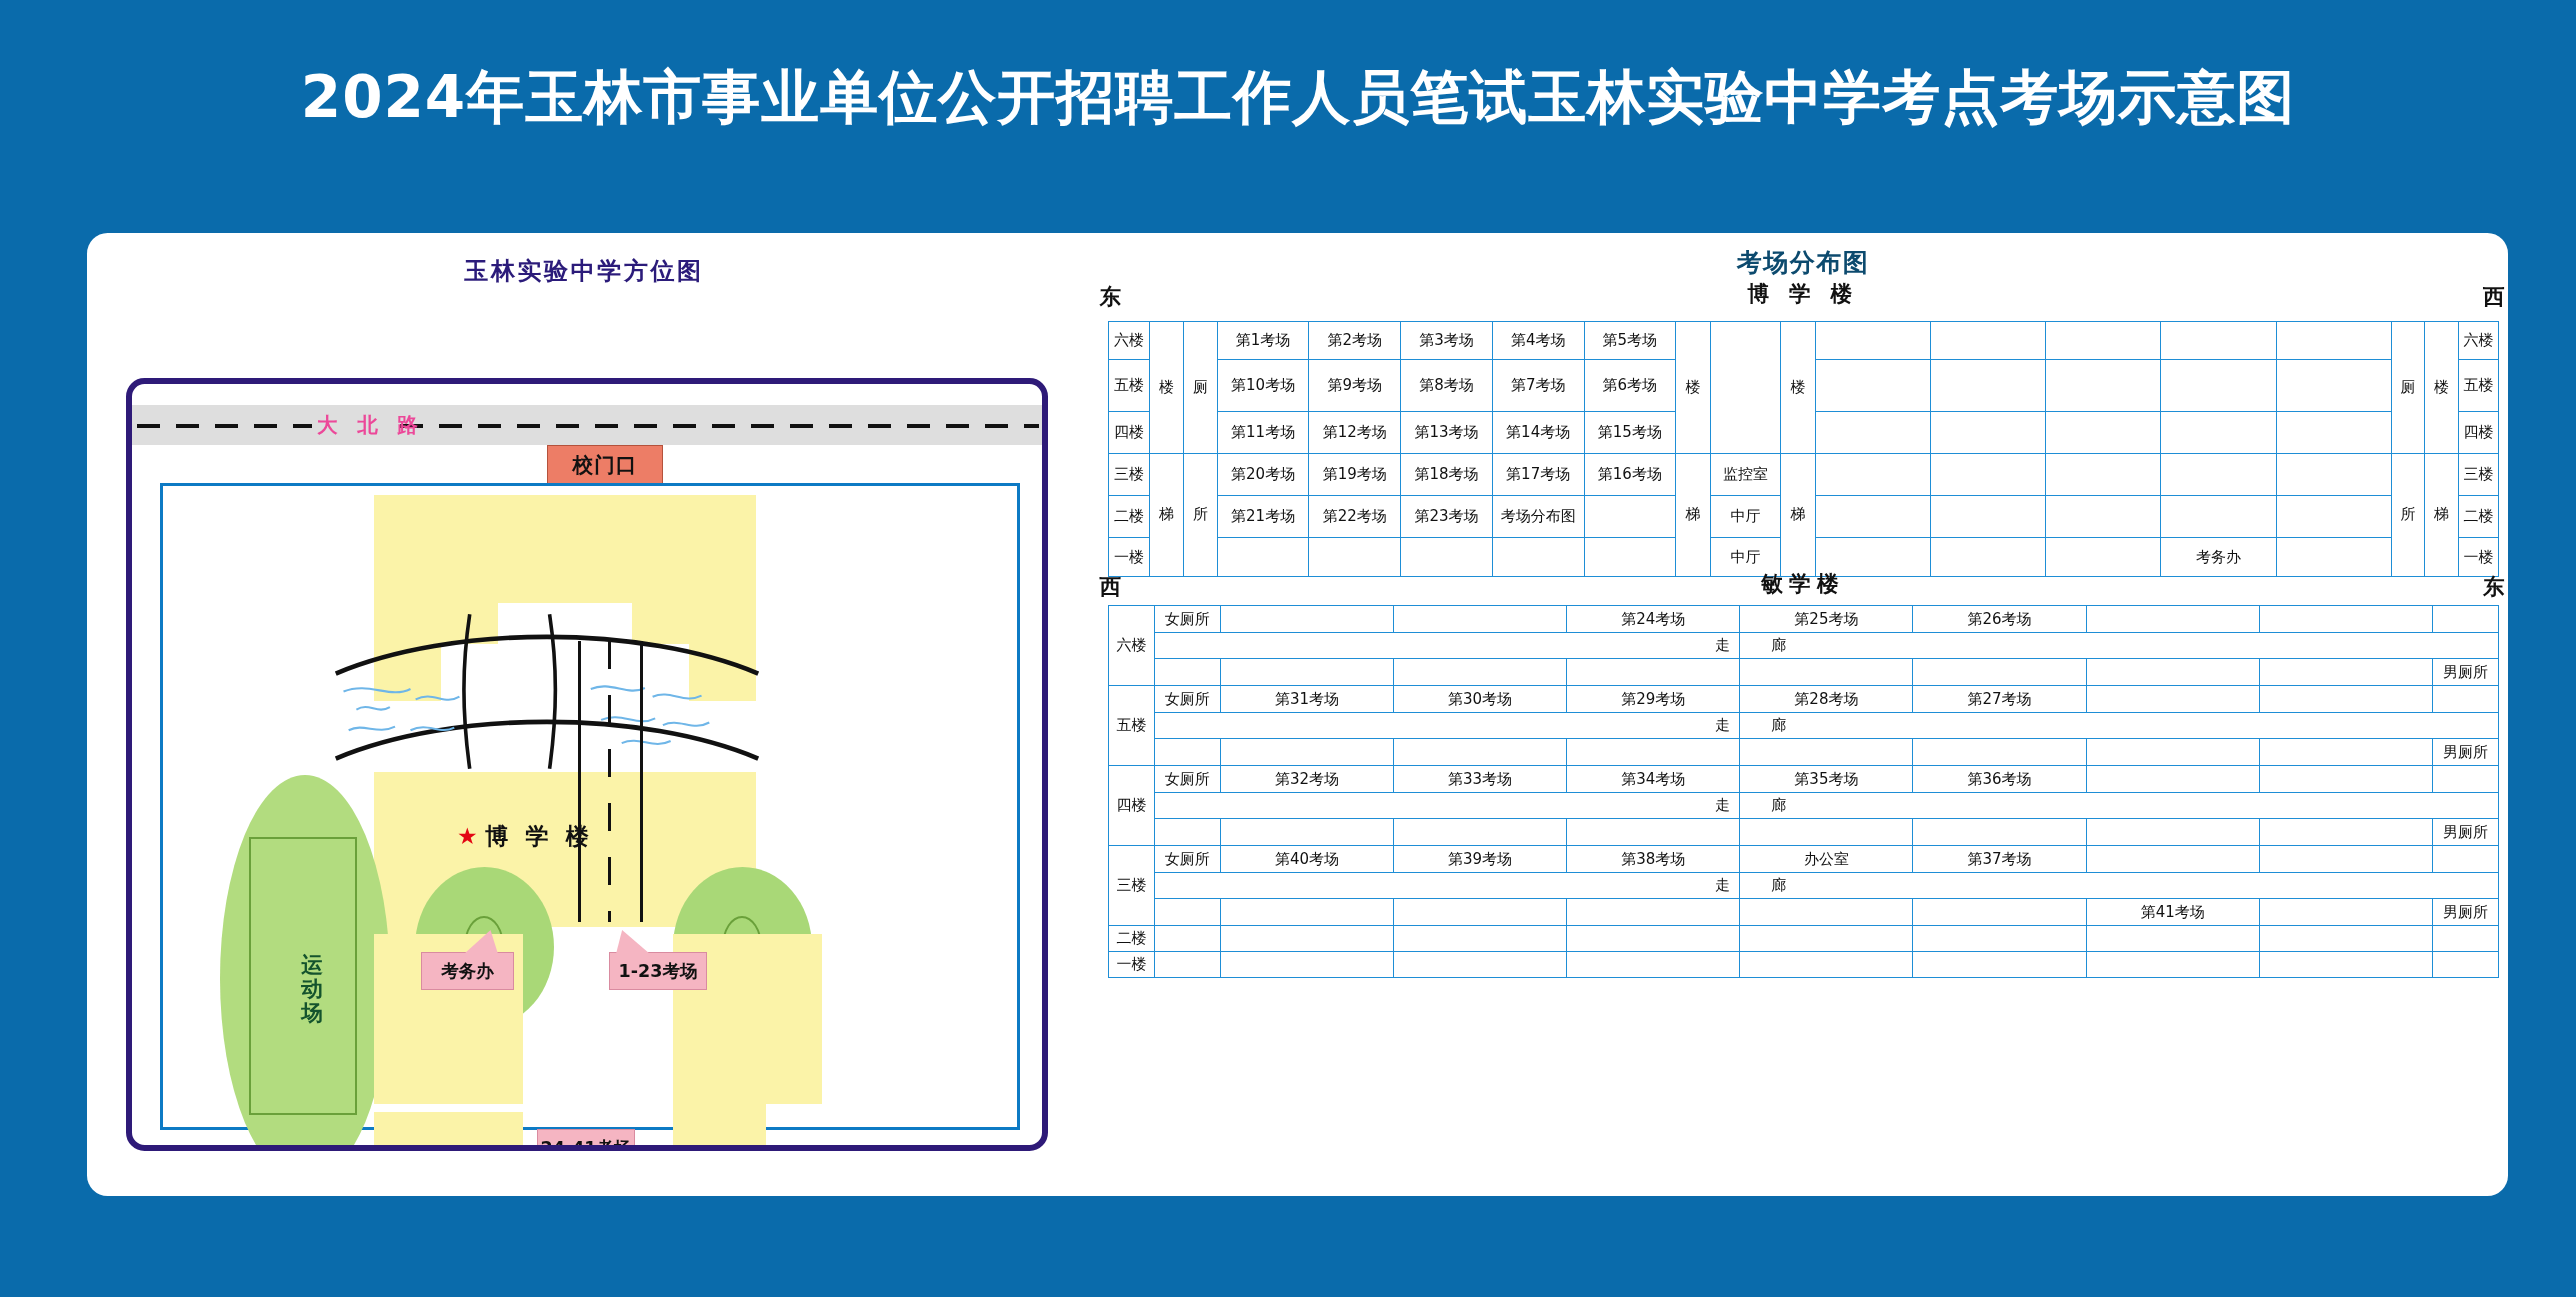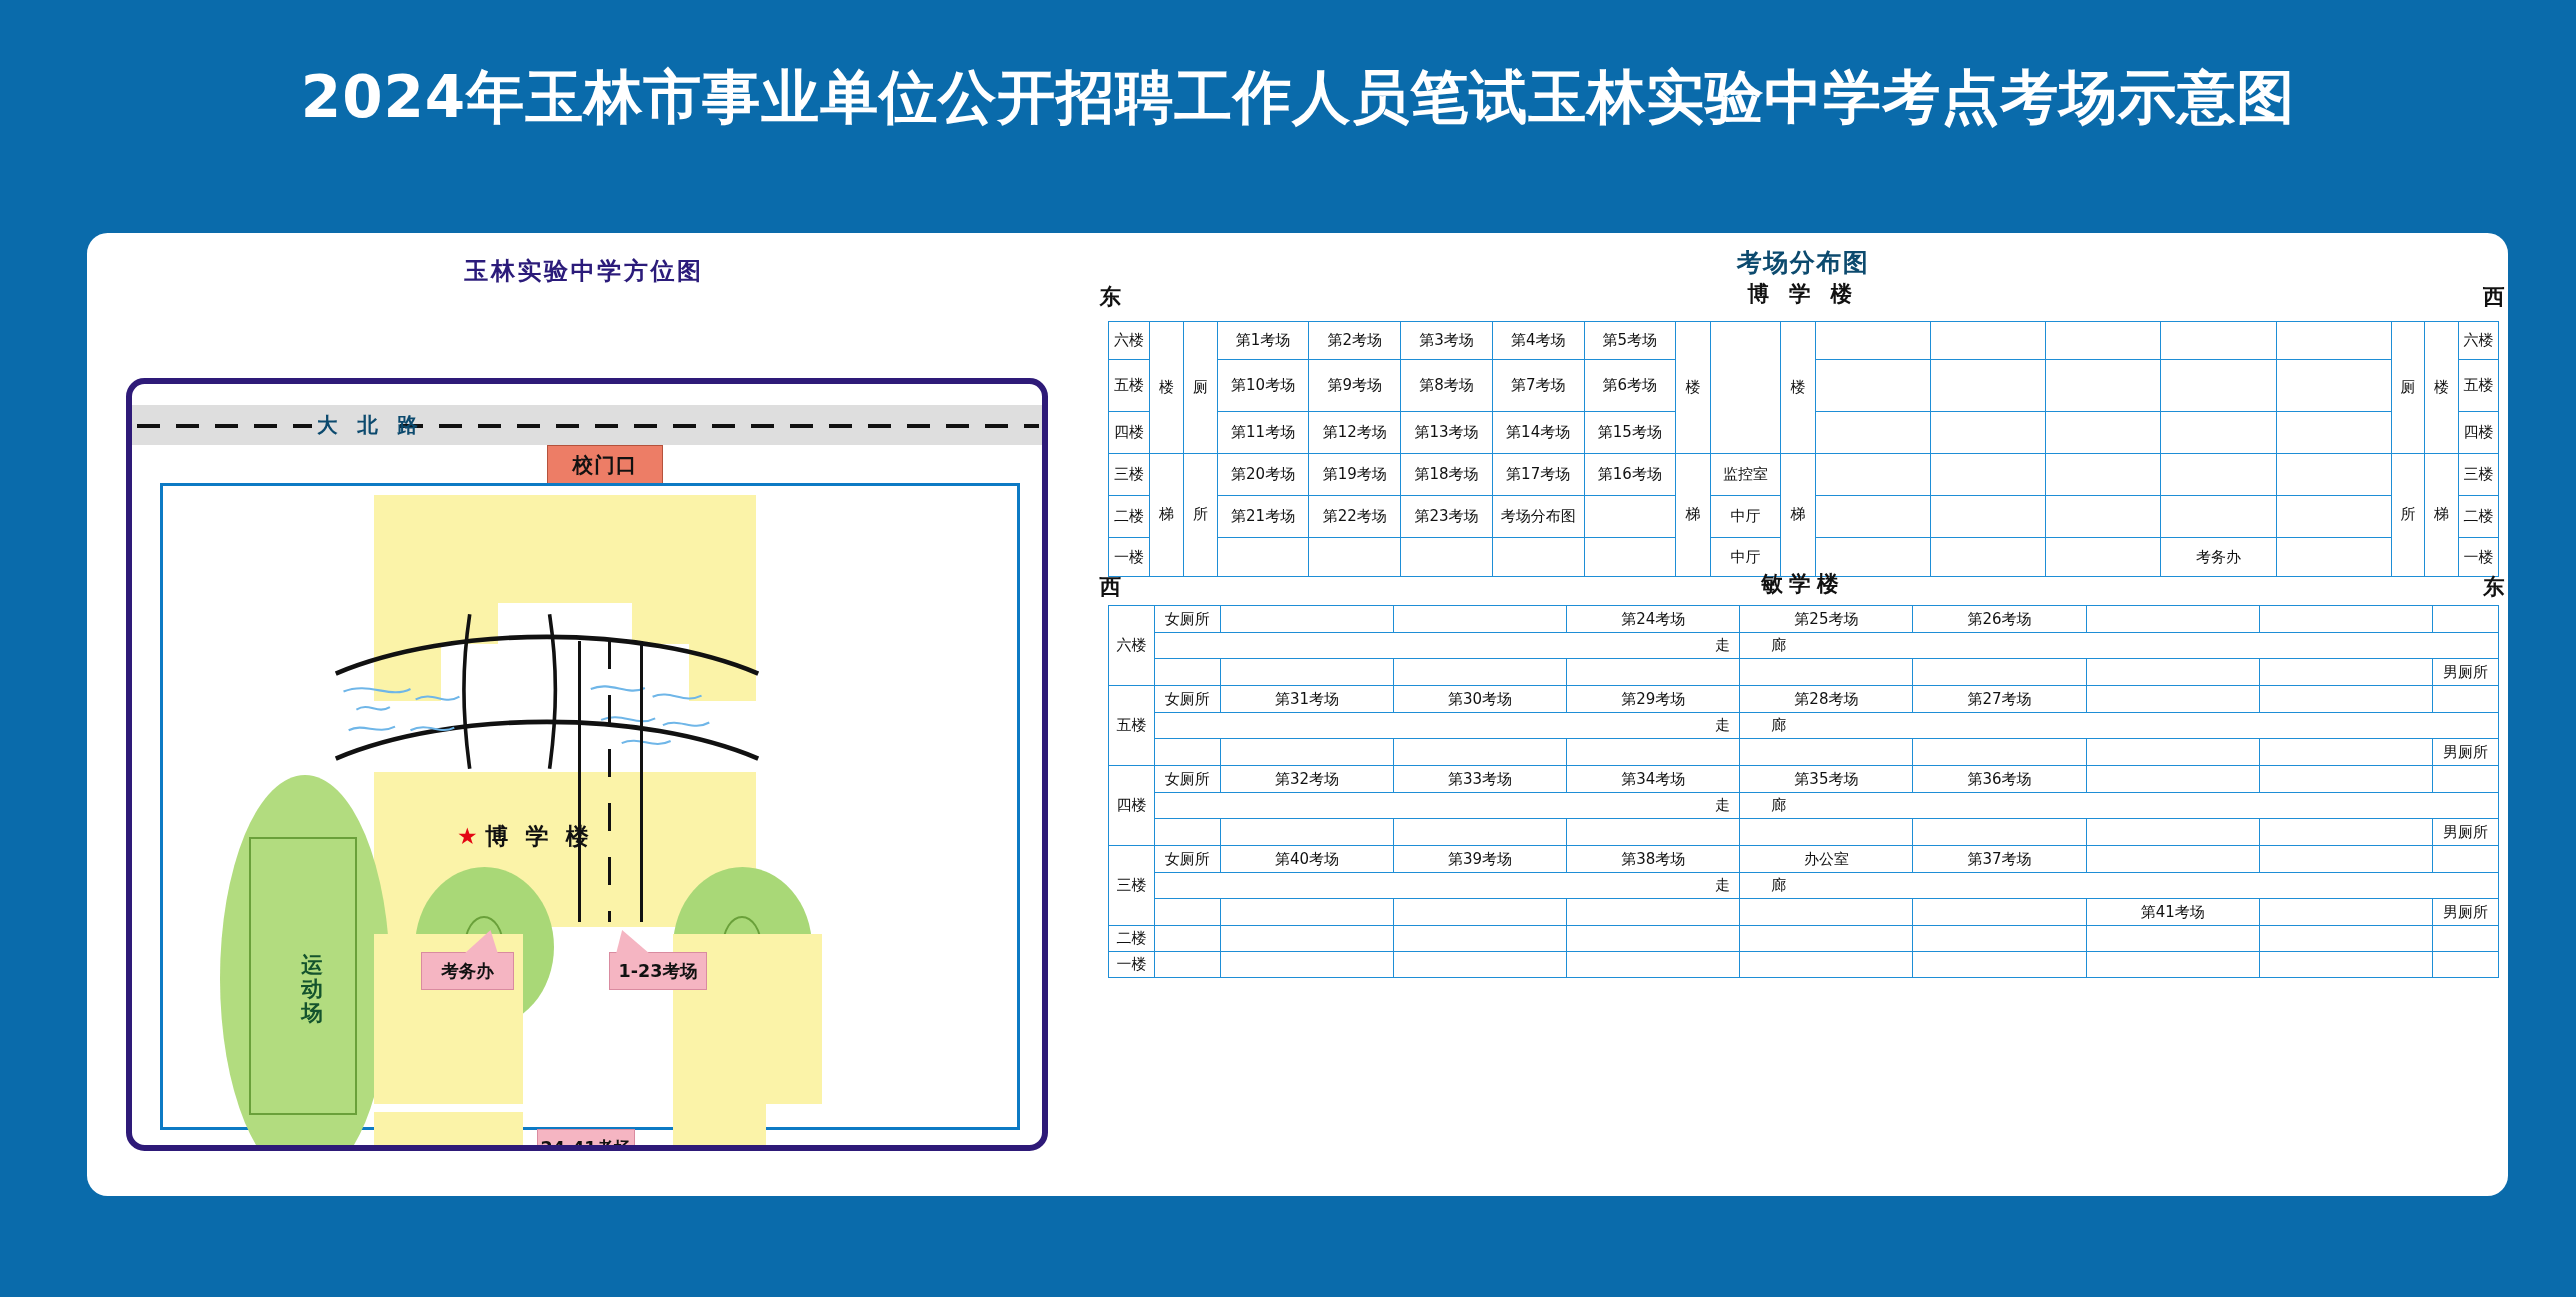--- a/index.html
+++ b/index.html
@@ -49,21 +49,21 @@
   #road-dash-left{
     position:absolute; left:5.2px; top:40px; width:175px; height:3.6px;
     background:repeating-linear-gradient(to right,#111 0 23px,transparent 23px 39px);
   }
   #road-dash-right{
     position:absolute; left:268px; top:40px; width:639px; height:3.6px;
     background:repeating-linear-gradient(to right,#111 0 23px,transparent 23px 39px);
   }
   #road-label{
     position:absolute; left:185px; top:27px; width:82px; text-align:center;
-    font-size:20.6px; font-weight:bold; color:#0c4a6e; letter-spacing:6.2px; white-space:nowrap;
+    font-size:20.6px; font-weight:bold; color:#ec4899; letter-spacing:6.2px; white-space:nowrap;
   }
   #school-gate{
     position:absolute; left:415px; top:61px; width:116px; height:40px;
     background:#ed7d66; border:1px solid #b4523c;
     display:flex; align-items:center; justify-content:center;
     font-size:20.6px; font-weight:bold; color:#111; letter-spacing:1px;
   }
   #campus-box{
     position:absolute; left:28px; top:99px; width:860px; height:647px;
     border:3.6px solid #0d7ac4; background:#ffffff;

